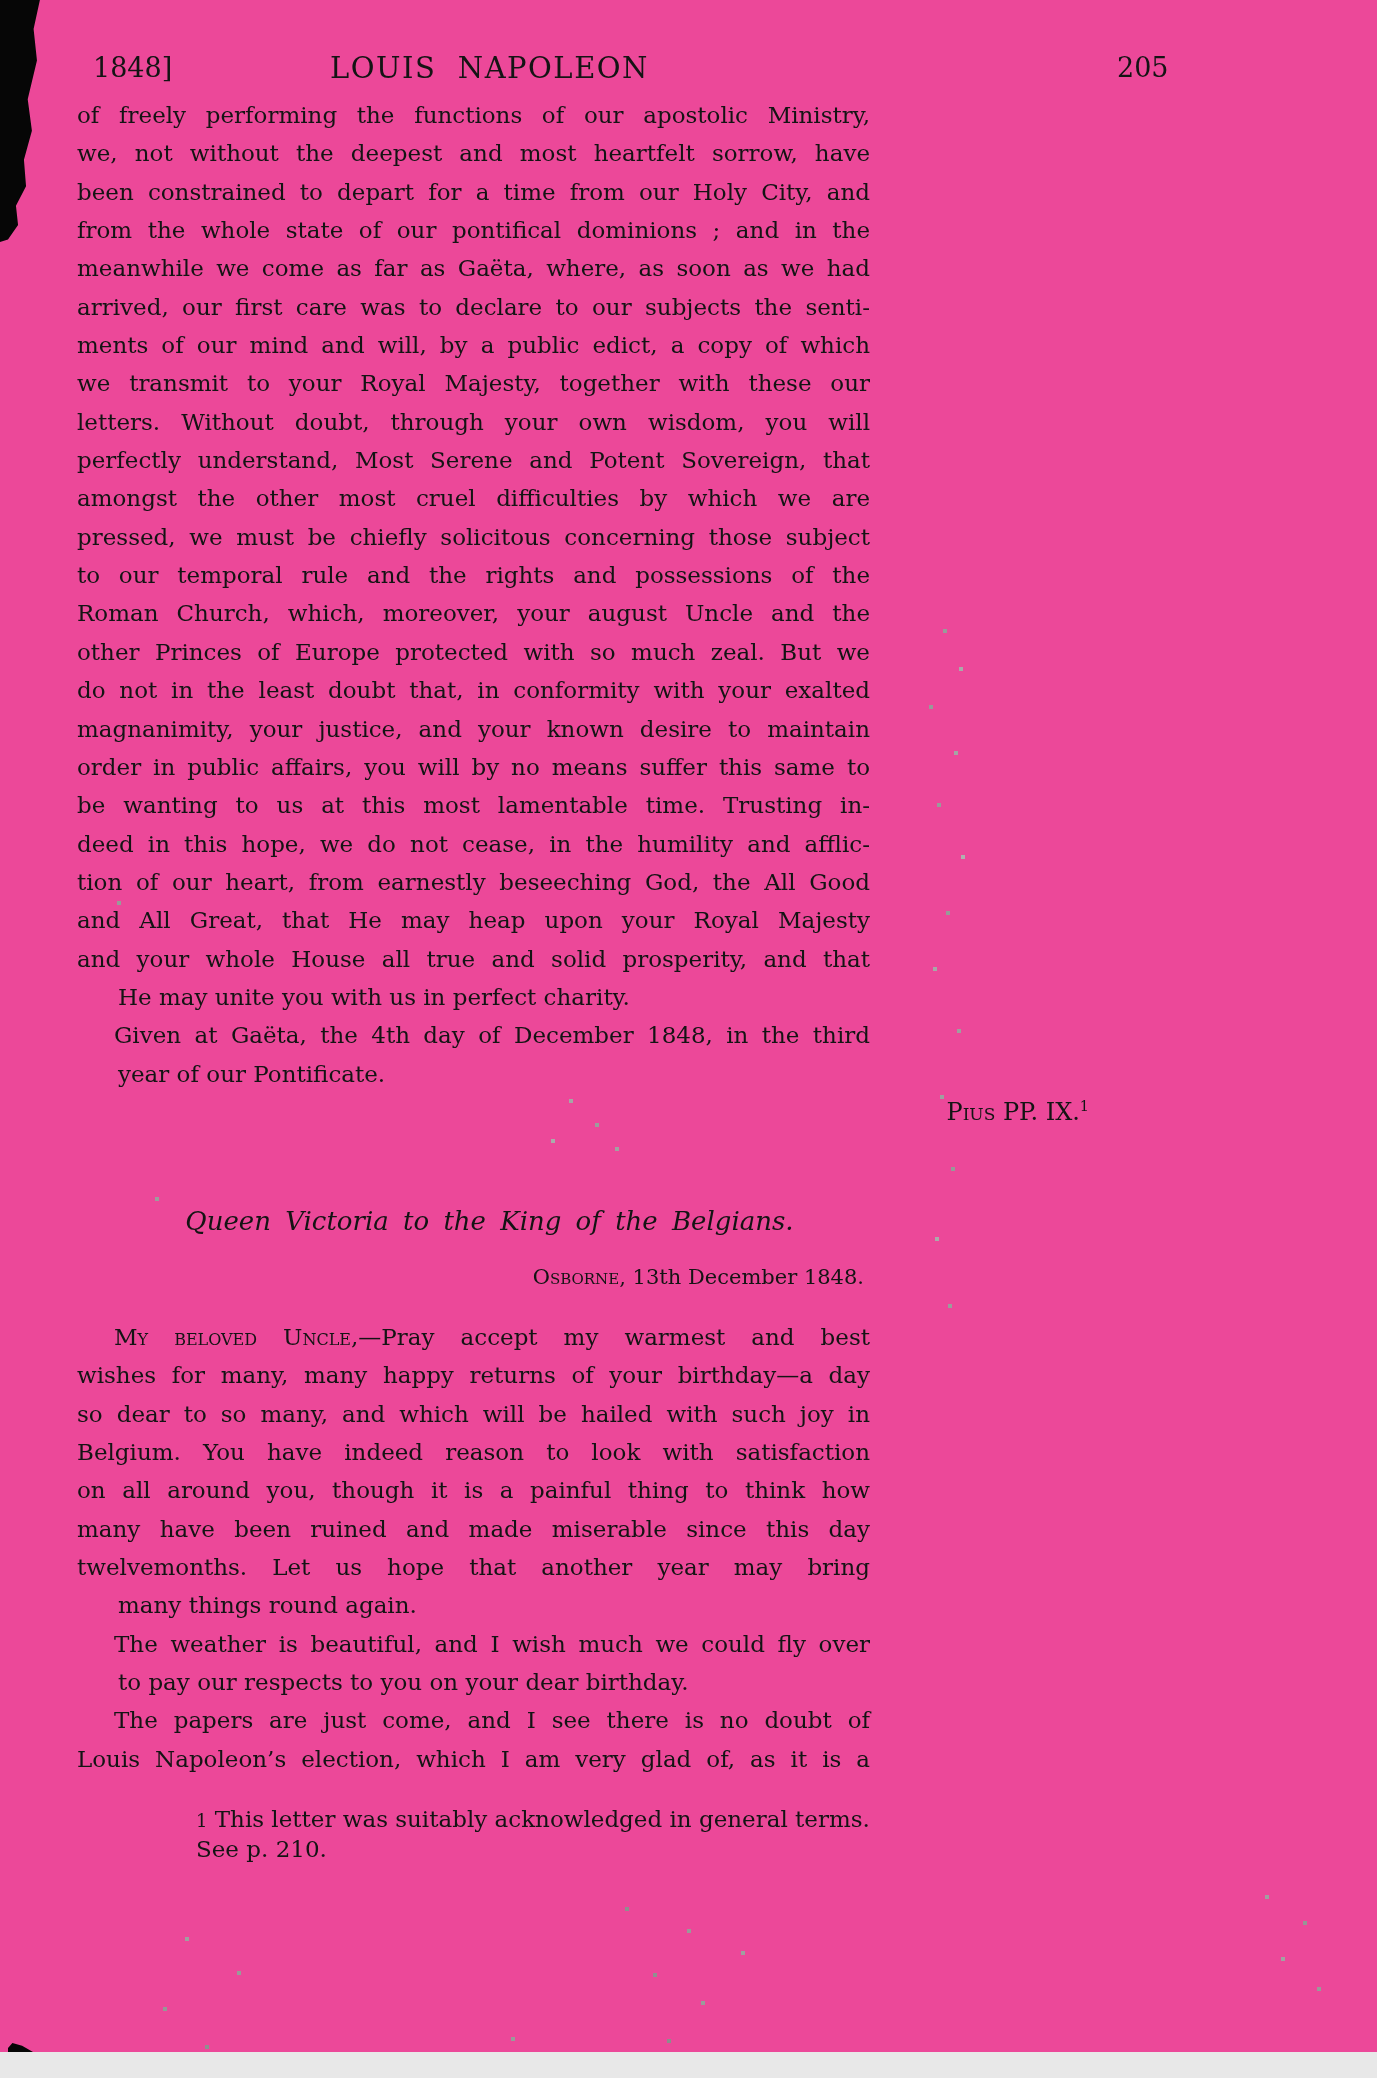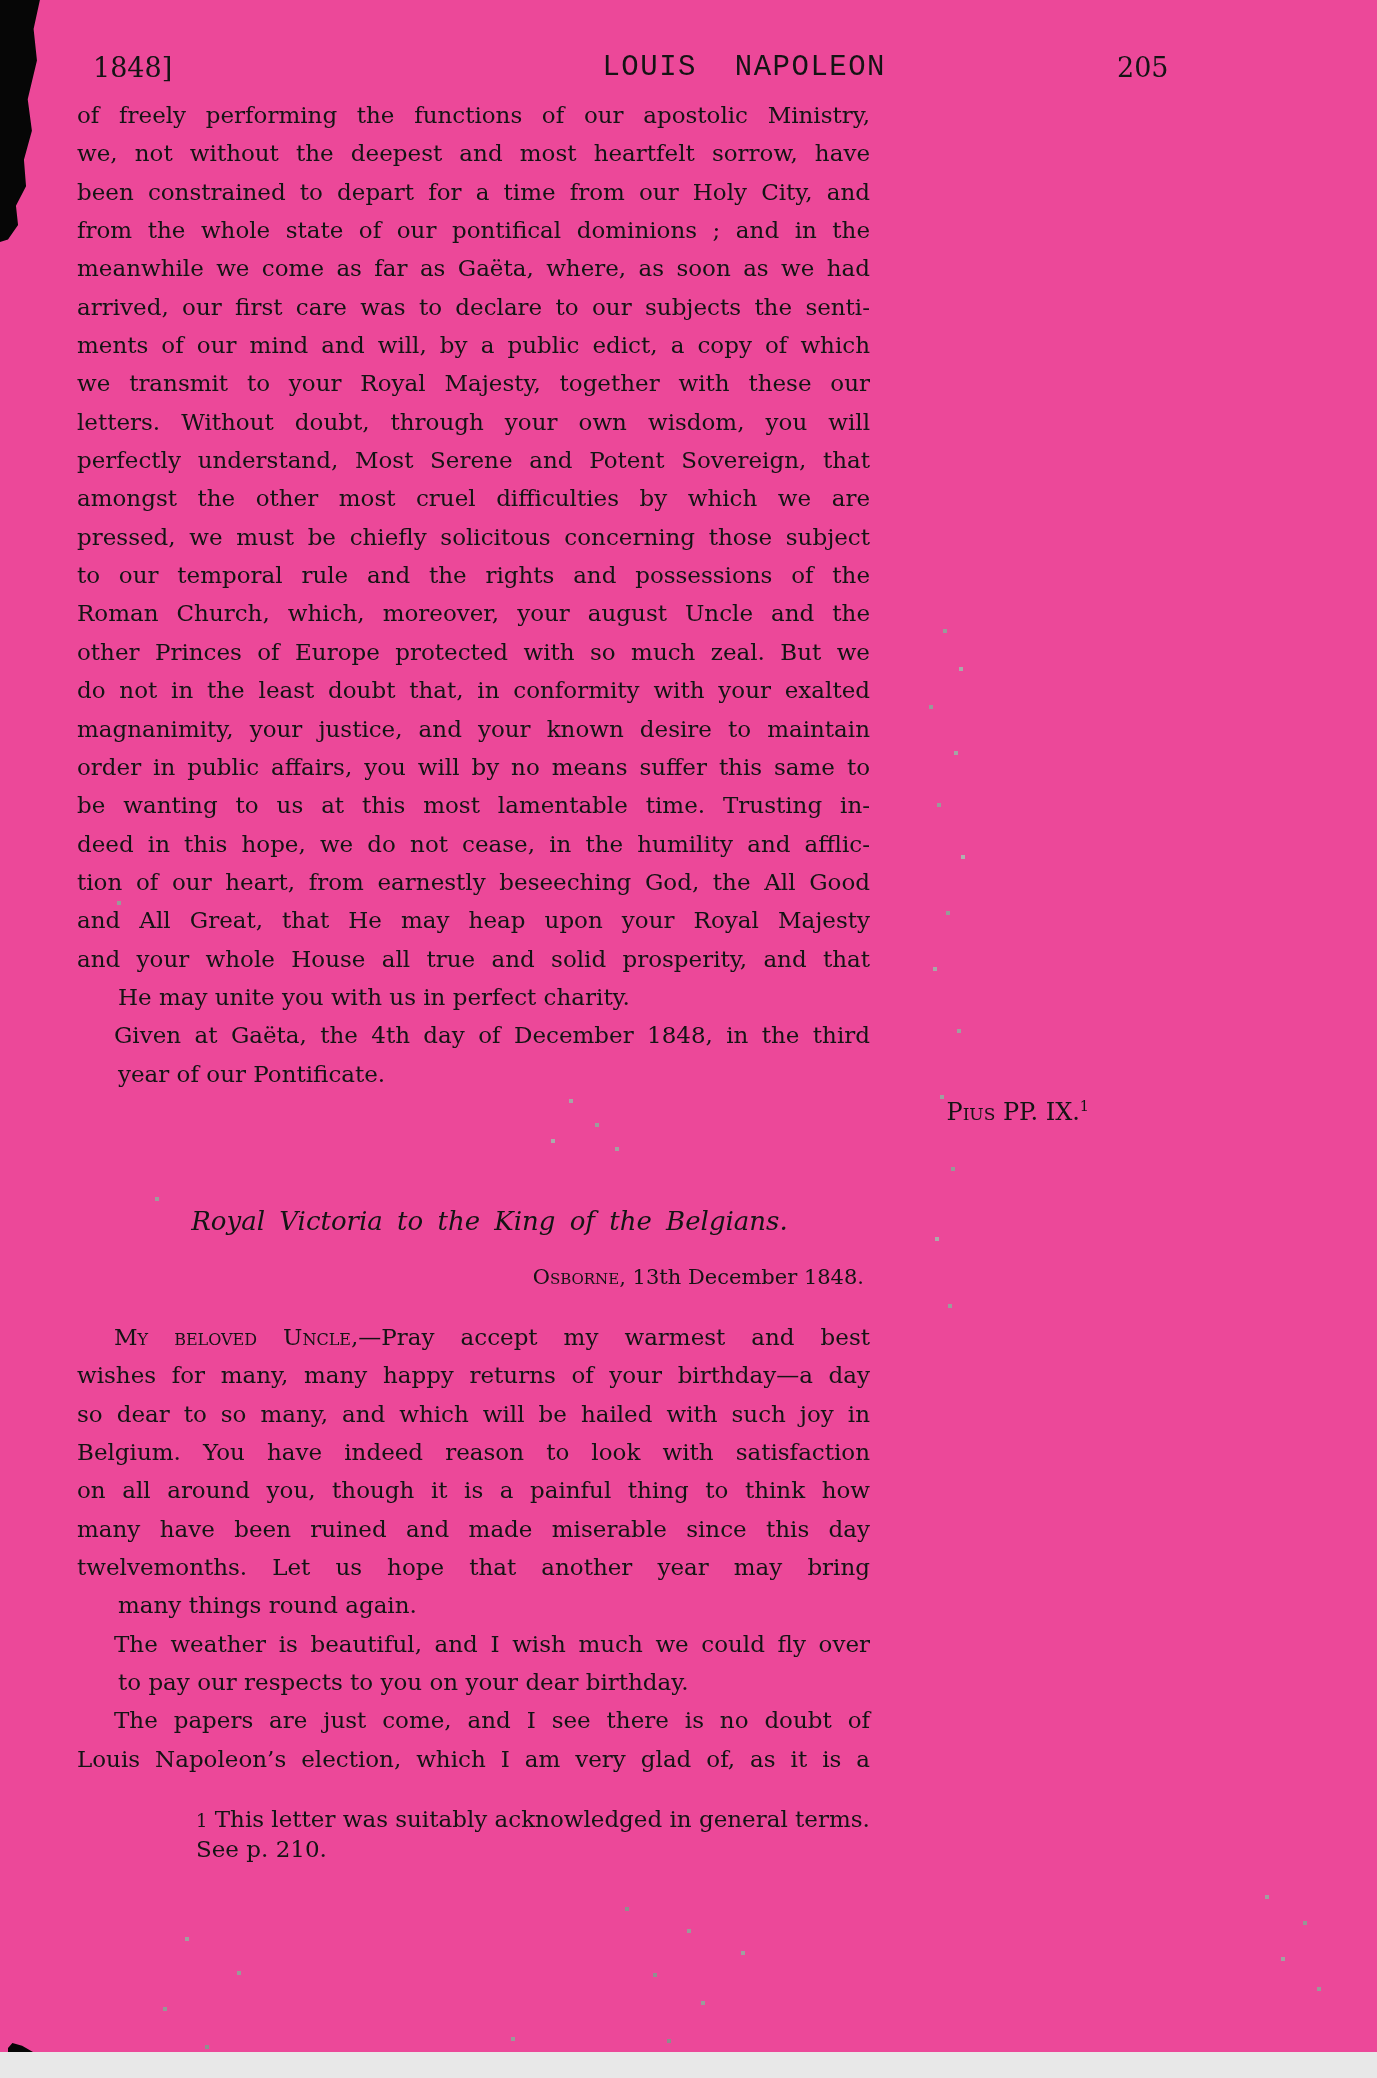--- a/index.html
+++ b/index.html
@@ -7,21 +7,21 @@
     position:relative;
     width:1377px;height:2052px;
     background:#ec4899;
     font-family:"DejaVu Serif", serif;
     color:#141414;
     overflow:hidden;
   }
   
   #header{position:absolute;left:93px;top:48px;width:793px;height:40px;line-height:40px;}
   .year-bracket{position:absolute;left:0;top:0;font-size:27px;}
-  .page-title{position:absolute;left:0;top:0;width:100%;text-align:right;font-size:29px;letter-spacing:1.5px;white-space:pre;font-family:Liberation Mono, monospace;}
+  .page-title{position:absolute;left:0;top:0;width:100%;text-align:center;font-size:29px;letter-spacing:1.5px;white-space:pre;}
   .page-number{position:absolute;left:1117px;top:48px;font-size:27px;line-height:40px;}
   
   .column{position:absolute;left:77px;width:793px;font-size:23px;line-height:38.34px;}
   #pius-letter{top:96px;}
   #victoria-letter{top:1318px;}
   .line{text-align:justify;text-align-last:justify;}
   .line.lastline{text-align:left;text-align-last:left;margin-left:41px;}
   .line.indent{text-indent:37px;}
   .sig-line{text-align:right;text-align-last:right;margin-right:-219px;font-size:24px;}
   .italic{}
@@ -96,21 +96,21 @@
         <div class="line">tion of our heart, from earnestly beseeching God, the All Good</div>
         <div class="line">and All Great, that He may heap upon your Royal Majesty</div>
         <div class="line">and your whole House all true and solid prosperity, and that</div>
         <div class="line lastline">He may unite you with us in perfect charity.</div>
         <div class="line indent">Given at Gaëta, the 4th day of December 1848, in the third</div>
         <div class="line lastline">year of our Pontificate.</div>
       </div>
     <div class="line sig-line"><span class="smallcaps">Pius</span><span> PP. IX.</span><span class="sup">1</span></div>
   </div>
 
-  <div id="letter-heading">Royal Victoria to the King of the Belgians.</div>
+  <div id="letter-heading">Queen Victoria to the King of the Belgians.</div>
   <div id="dateline"><span class="smallcaps">Osborne,</span><span> </span><span class="italic">13th December</span><span> 1848.</span></div>
 
   <div id="victoria-letter" class="column">
     <div>
         <div class="line indent"><span class="smallcaps">My beloved Uncle</span><span>,—Pray accept my warmest and </span><span class="italic">best</span></div>
         <div class="line"><span>wishes for </span><span class="italic">many, many happy</span><span> returns of your birthday—a day</span></div>
         <div class="line"><span>so </span><span class="italic">dear</span><span> to so many, and which will be hailed with such joy in</span></div>
         <div class="line">Belgium.  You have indeed reason to look with satisfaction</div>
         <div class="line">on all around you, though it is a painful thing to think how</div>
         <div class="line">many have been ruined and made miserable since this day</div>

